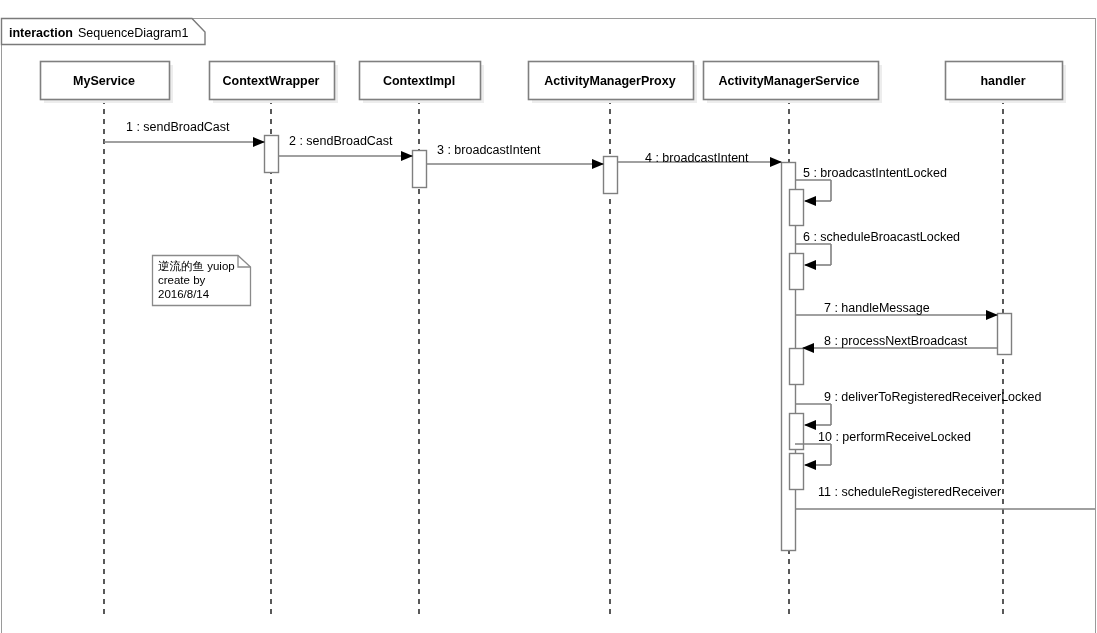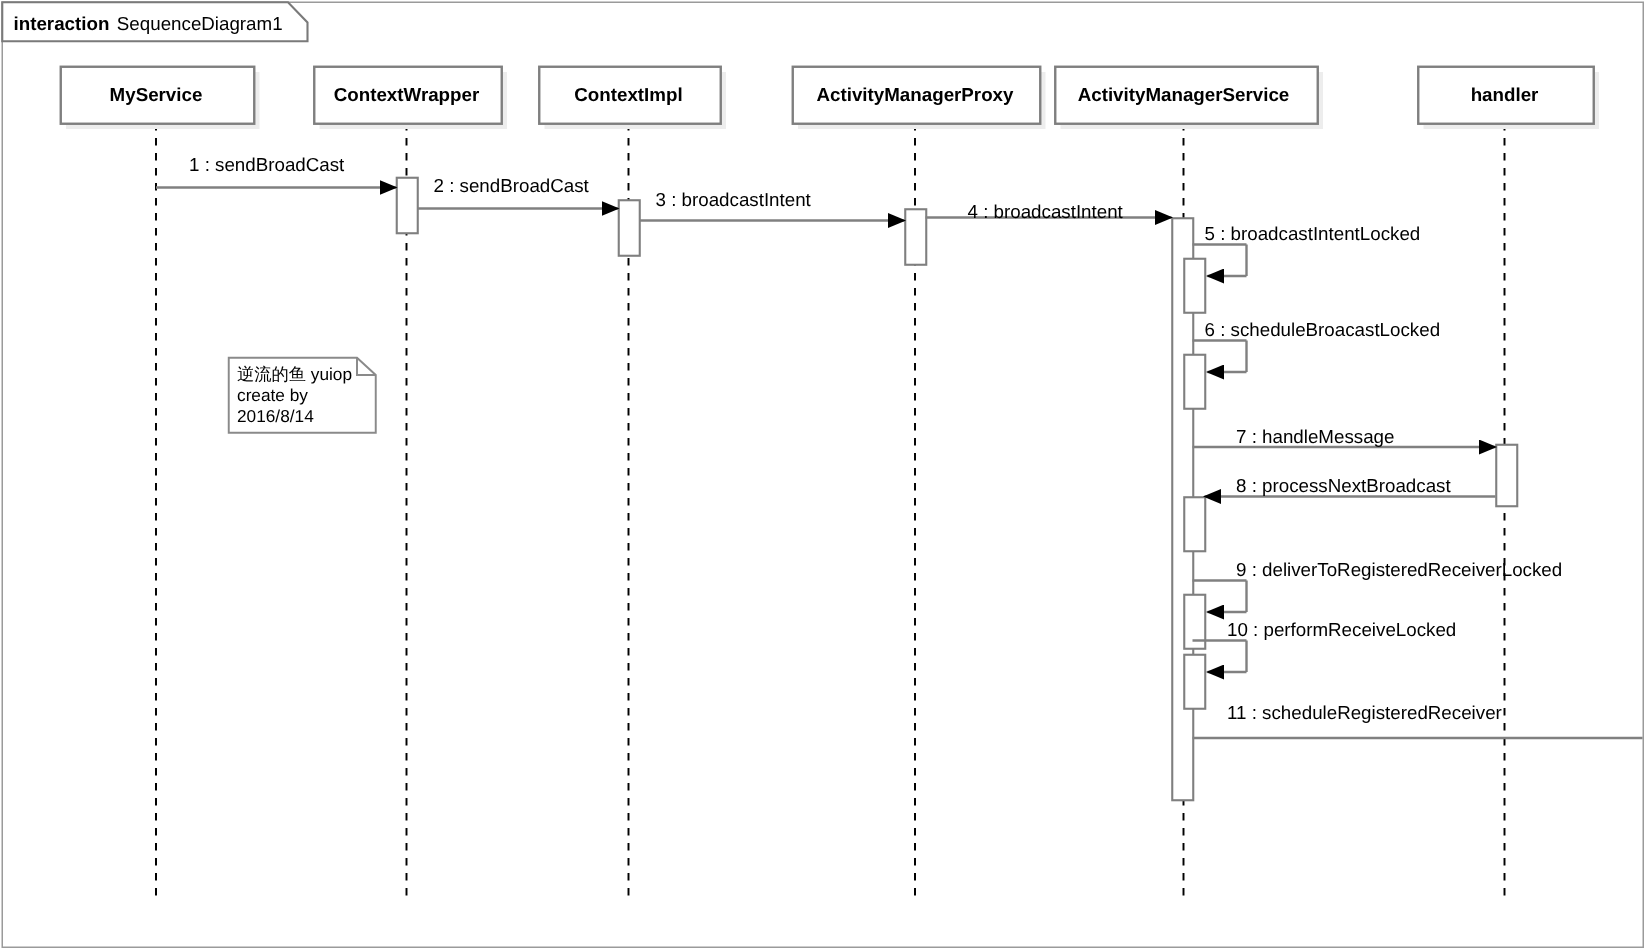--- a/index.html
+++ b/index.html
@@ -3,21 +3,21 @@
 <meta charset="utf-8">
 <style>
   html,body{margin:0;padding:0;}
   body{
     width:1097px;height:633px;
     background:#ffffff;
     font-family:"Liberation Sans", sans-serif;
     overflow:hidden;
     position:relative;
   }
-  #canvas{position:absolute;left:0;top:0;width:1097px;height:498px;}
+  #canvas{position:absolute;left:0;top:17px;width:1097px;height:498px;}
   svg{position:absolute;left:0;top:0;}
 </style>
 </head>
 <body>
 
 <div id="canvas">
   <svg id="diagram" width="1097" height="633">
     <defs>
       <marker id="solidArrow" markerWidth="12" markerHeight="10" refX="11" refY="5" orient="auto" markerUnits="userSpaceOnUse">
         <path d="M0,0 L12,5 L0,10 Z" fill="#000000"></path>

